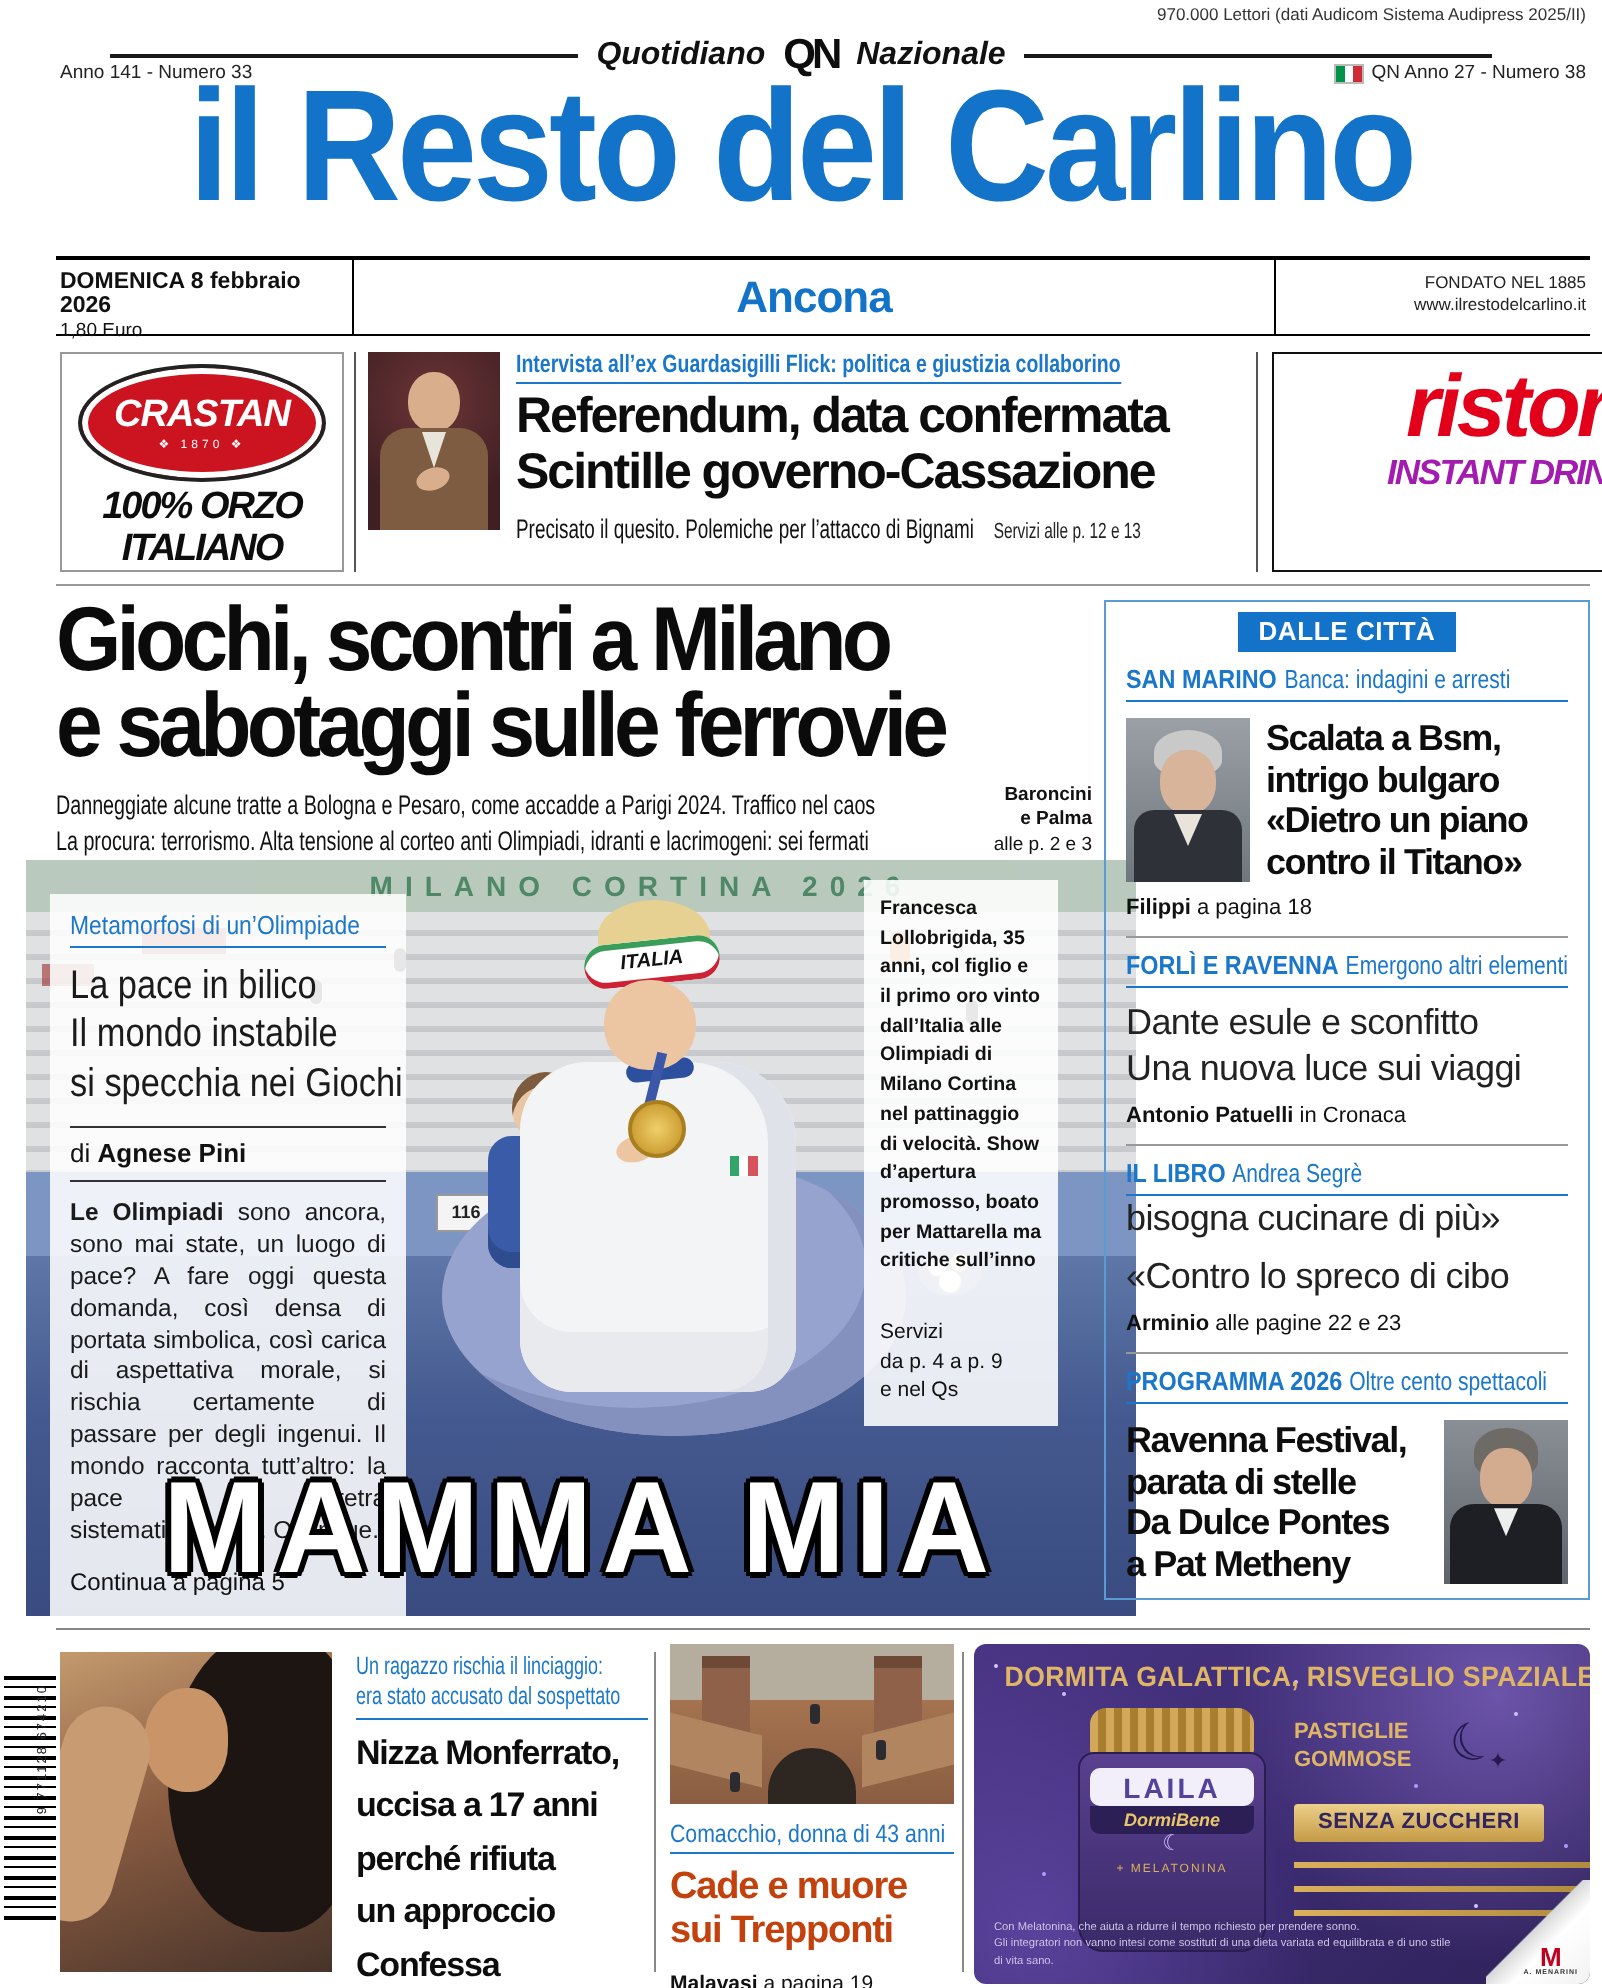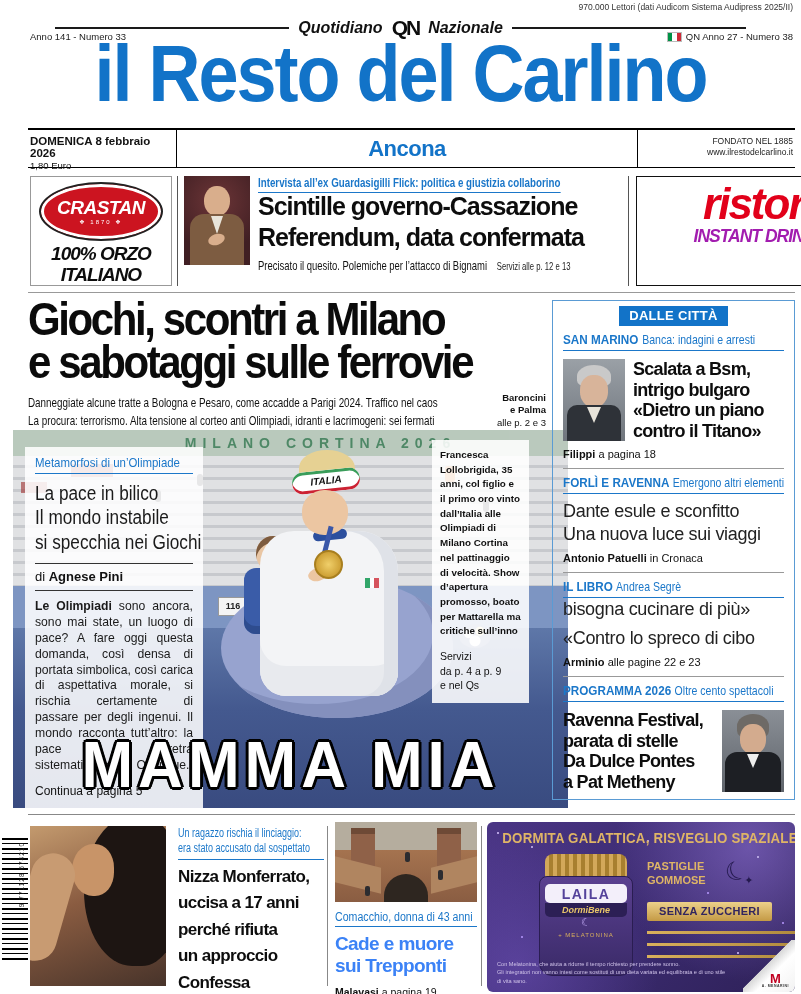--- a/index.html
+++ b/index.html
@@ -116,21 +116,21 @@
   .ovl-h{font-size:20px;color:#1b1b1b;line-height:1.22;white-space:nowrap;transform:scaleX(0.86);transform-origin:left;}
   .ovl-h.first{margin-top:7px;}
   .ovl-rule{border-top:1px solid #333;margin:9px 0 5px;}
   .ovl-by{font-size:13px;}
   .ovl-rule2{border-top:1px solid #333;margin:6px 0 8px;}
   .ovl-body{font-size:12.2px;line-height:1.3;text-align:justify;color:#1a1a1a;}
   .ovl-cont{font-size:12px;margin-top:10px;}
 
   .ov-right{position:absolute;left:419px;top:10px;width:97px;background:rgba(255,255,255,0.88);padding:8px 8px 10px;box-sizing:border-box;}
   .ovr-cap{font-size:9.8px;font-weight:bold;line-height:1.5;color:#111;}
-  .ovr-serv{font-size:10.5px;line-height:1.4;margin-top:10px;color:#111;}
+  .ovr-serv{font-size:10.5px;line-height:1.4;margin-top:20px;color:#111;}
 
   .mp-big{position:absolute;left:0;right:0;bottom:8px;text-align:center;font-size:62px;font-weight:bold;
           letter-spacing:5px;color:#fff;white-space:nowrap;transform:scaleY(1.05);
           text-shadow:-3px 0 #000,3px 0 #000,0 -3px #000,0 3px #000,-2px -2px #000,2px 2px #000,-2px 2px #000,2px -2px #000;}
 
   
   .rail{left:552px;top:300px;width:243px;height:500px;border:1px solid #5a9bd4;box-sizing:border-box;padding:0 10px;overflow:hidden;}
   .rail-tag{margin:5px auto 6px;width:fit-content;background:#1273c8;color:#fff;font-weight:bold;font-size:13px;padding:2px 10px 3px;letter-spacing:0.3px;}
   .r-kicker{border-bottom:1px solid #1b77c9;padding-bottom:3px;font-size:13px;color:#1b77c9;white-space:nowrap;}
   .r-kicker span{display:inline-block;transform:scaleX(0.9);transform-origin:left;}
@@ -177,21 +177,21 @@
   .t-main{position:absolute;left:0;bottom:0;width:100%;height:52px;background:linear-gradient(180deg,#a5734f,#8a5d42);}
   .t-tw{position:absolute;top:6px;width:24px;height:42px;background:#8f6148;box-shadow:inset 0 6px 0 #6e4a36;}
   .t-tw1{left:16px;}.t-tw2{right:16px;}
   .t-arch{position:absolute;left:49px;bottom:0;width:44px;height:28px;background:#2e2620;border-radius:22px 22px 0 0;}
   .t-st1{position:absolute;left:0;bottom:14px;width:46px;height:26px;background:#b08560;transform:skewY(14deg);}
   .t-st2{position:absolute;right:0;bottom:14px;width:46px;height:26px;background:#b08560;transform:skewY(-14deg);}
   .t-f1,.t-f2,.t-f3{position:absolute;width:5px;height:10px;background:#2c2c30;border-radius:2px;}
   .t-f1{left:30px;bottom:6px;}.t-f2{left:70px;top:30px;}.t-f3{right:34px;bottom:22px;}
   .s2-kicker{margin-top:8px;border-bottom:1px solid #1b77c9;padding-bottom:2px;color:#1b77c9;font-size:12.5px;white-space:nowrap;}
   .s2-kicker span{display:inline-block;transform:scaleX(0.85);transform-origin:left;}
-  .s2-h{font-size:19px;font-weight:bold;letter-spacing:-0.6px;line-height:1.18;color:#3b82f6;margin-top:6px;white-space:nowrap;}
+  .s2-h{font-size:19px;font-weight:bold;letter-spacing:-0.6px;line-height:1.18;color:#c2410c;margin-top:6px;white-space:nowrap;}
 
   
   .ad{left:487px;top:822px;width:308px;height:170px;border-radius:6px;overflow:hidden;
       background:radial-gradient(circle at 85% 15%,rgba(150,120,220,.55) 0,transparent 45%),
                  radial-gradient(circle at 10% 85%,rgba(120,90,200,.45) 0,transparent 45%),
                  linear-gradient(135deg,#4a3585 0%,#3a2a6e 55%,#2e2158 100%);}
   .ad-stars{position:absolute;left:10px;top:10px;width:2px;height:2px;border-radius:50%;background:#d8c5ff;
             box-shadow:34px 14px 0 #cfc0f5,78px 44px 0 #b79aff,150px 8px 0 #d8c5ff,210px 60px 0 #b79aff,
                        260px 24px 0 #cfc0f5,24px 104px 0 #b79aff,120px 130px 0 #cfc0f5,240px 120px 0 #d8c5ff,285px 90px 0 #b79aff;}
   .ad-h{position:relative;margin:8px 8px 0;text-align:center;color:#dfb566;font-weight:bold;font-size:14px;letter-spacing:0.2px;white-space:nowrap;transform:scaleX(0.95);transform-origin:center;}
@@ -267,22 +267,22 @@
 
   <div class="abs flick">
     <div class="fp-head"></div>
     <div class="fp-suit"></div>
     <div class="fp-shirt"></div>
     <div class="fp-hand"></div>
   </div>
 
   <div class="abs topstory">
     <span class="ts-kicker">Intervista all’ex Guardasigilli Flick: politica e giustizia collaborino</span>
+    <div class="ts-h ts-h1">Referendum, data confermata</div>
     <div class="ts-h">Scintille governo-Cassazione</div>
-    <div class="ts-h ts-h1">Referendum, data confermata</div>
     <div class="ts-sub">
       <span>Precisato il quesito. Polemiche per l’attacco di Bignami</span><span class="ts-refs">Servizi alle p. 12 e 13</span>
     </div>
   </div>
   <div class="abs vline v-b"></div>
 
   <div class="abs ristora">
     <div class="ri-brand">ristora</div>
     <div class="ri-sub">INSTANT DRINKS</div>
   </div>

